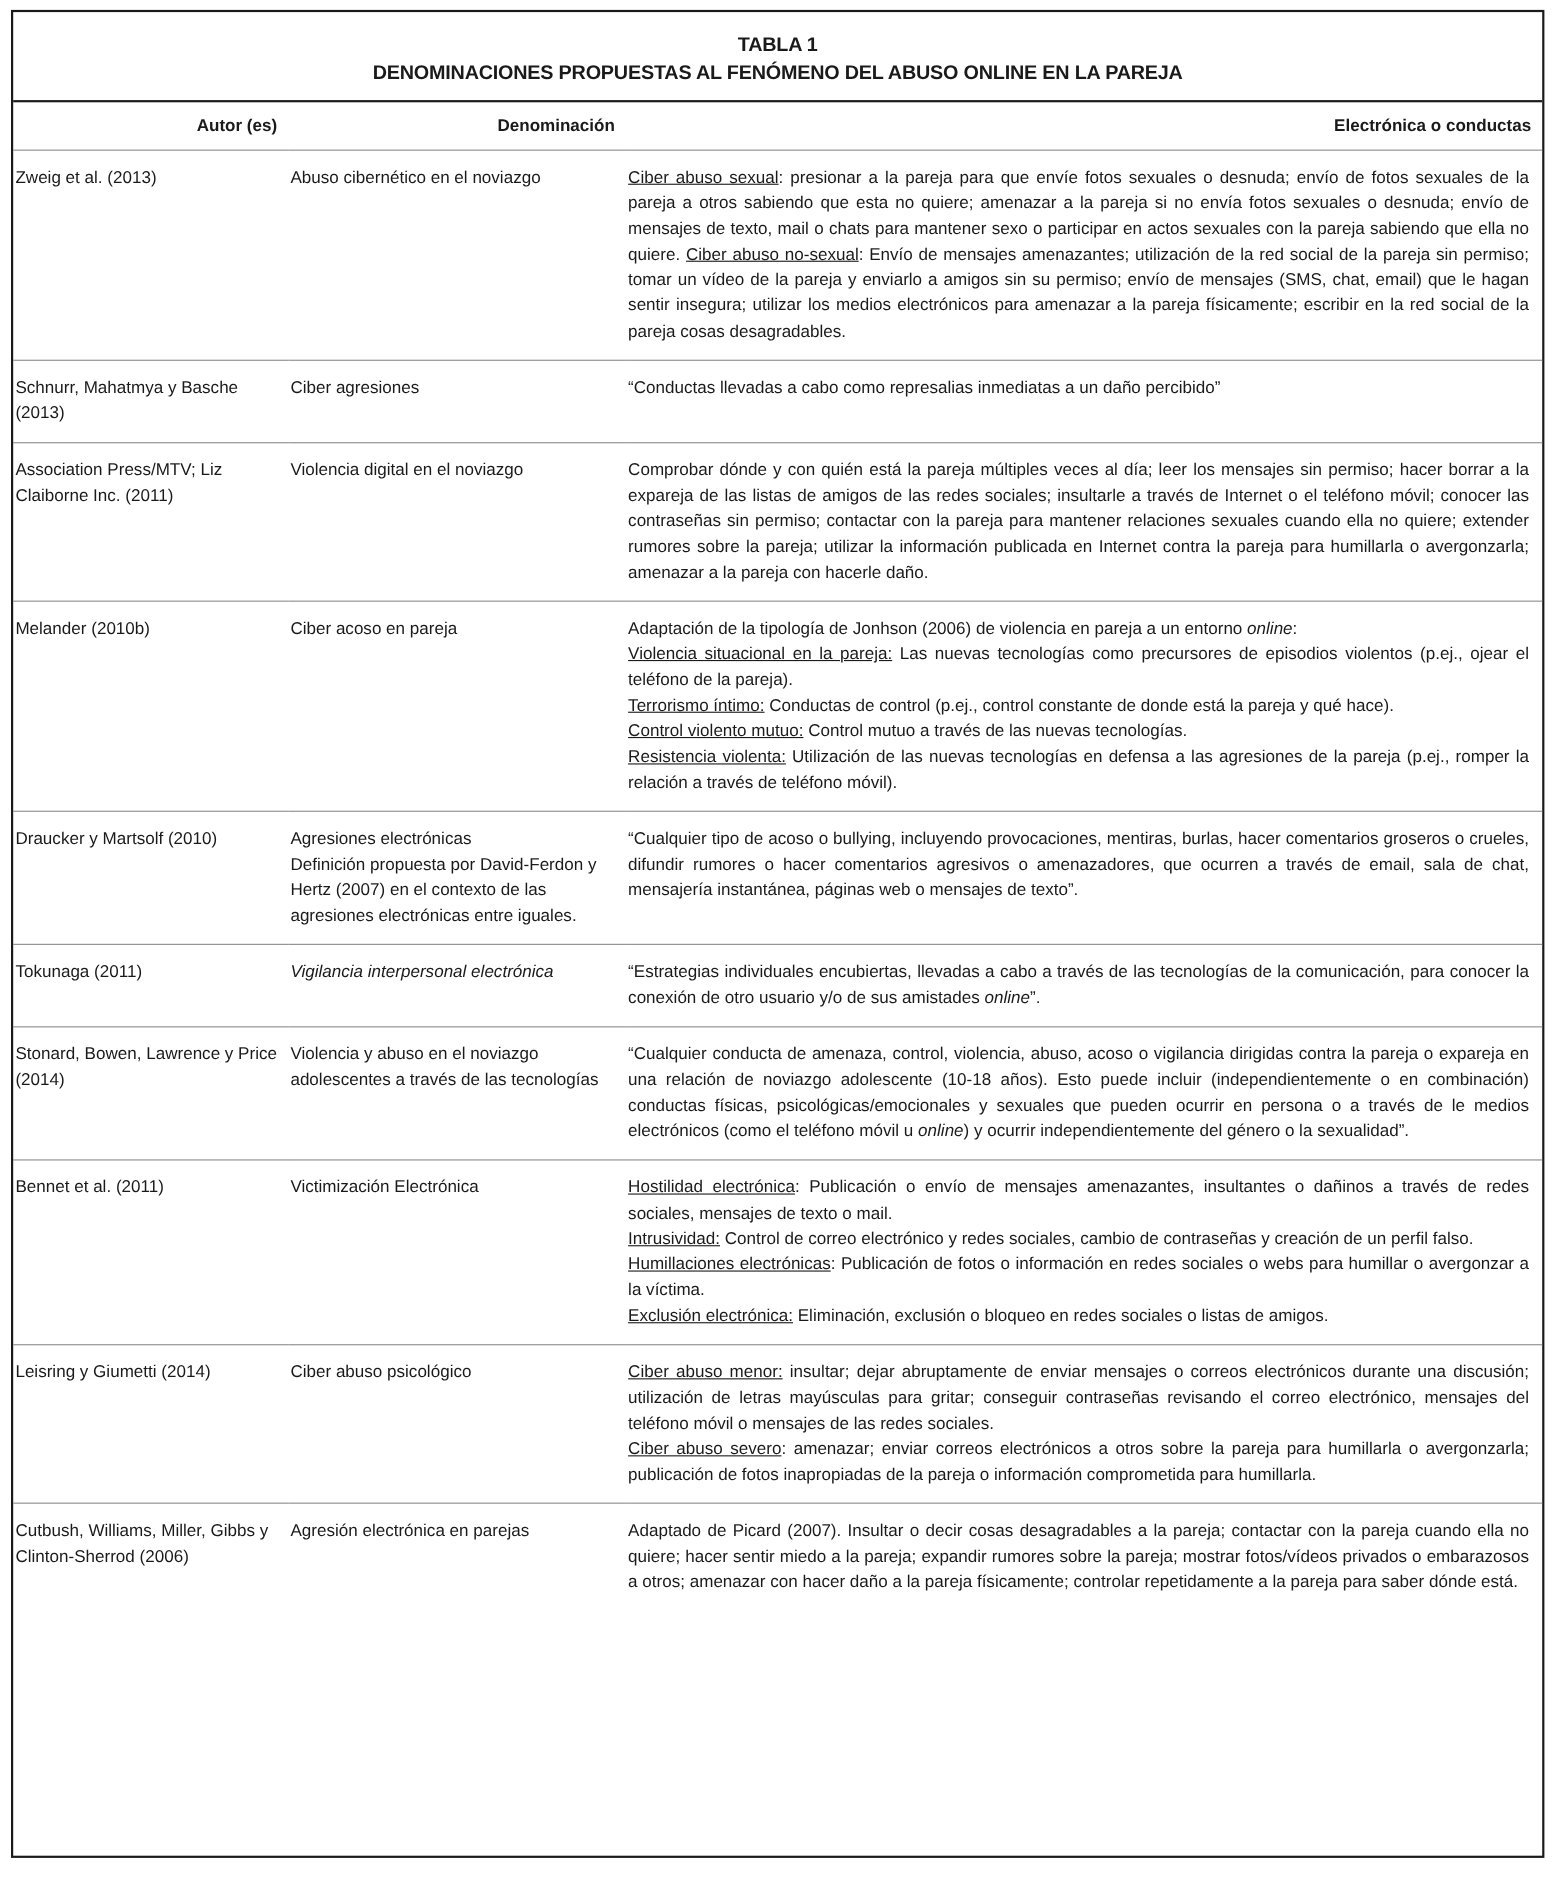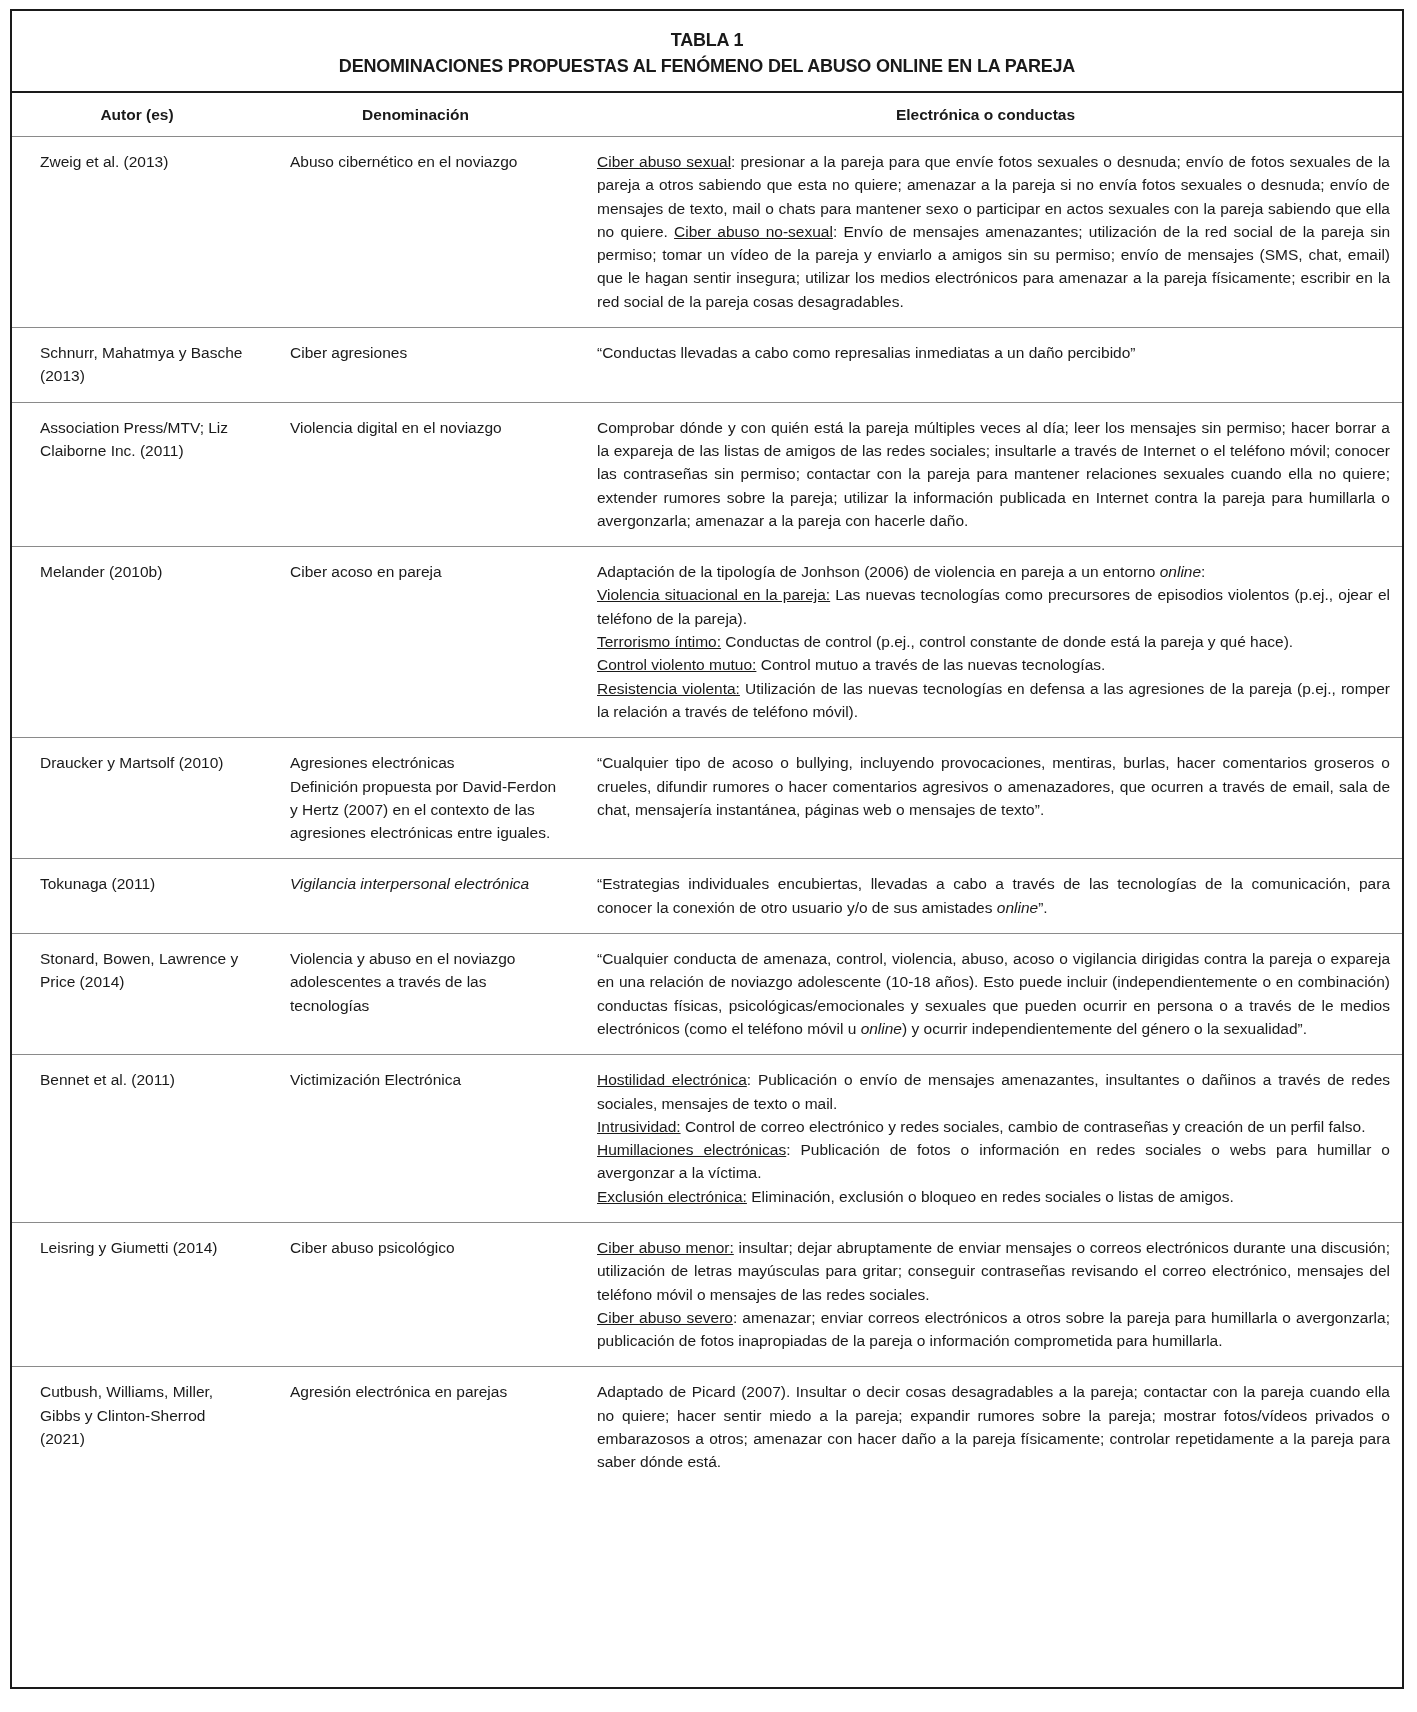--- a/index.html
+++ b/index.html
@@ -5,22 +5,22 @@
   html, body { margin: 0; padding: 0; background: #ffffff; }
   body { width: 1417px; height: 1712px; position: relative; overflow: hidden;
          font-family: "Liberation Sans", sans-serif; color: #1a1a1a; }
   .frame { position: absolute; left: 10px; top: 9px; width: 1394px; height: 1680px;
            border: 2.5px solid #1a1a1a; box-sizing: border-box; }
   .title-block { height: 82px; border-bottom: 2.5px solid #1a1a1a; text-align: center;
                  display: flex; flex-direction: column; justify-content: center; padding-top: 4px; box-sizing: border-box; }
   .title-line { font-weight: bold; font-size: 18px; letter-spacing: -0.2px; line-height: 26px; }
   table { width: 100%; border-collapse: collapse; table-layout: fixed; }
   col.c1 { width: 250px; } col.c2 { width: 307px; } col.c3 { width: auto; }
-  th { text-align: center; font-weight: bold; font-size: 15.5px; padding: 13px 10px 12px 10px; vertical-align: top; margin-left: 45px; }
-  td { font-size: 15.5px; line-height: 23.3px; padding: 13px 10px 14px 28px; vertical-align: top; }
+  th { text-align: right; font-weight: bold; font-size: 15.5px; padding: 13px 10px 12px 10px; vertical-align: top; margin-left: 45px; }
+  td { font-size: 15.5px; line-height: 23.3px; padding: 13px 10px 14px 2px; vertical-align: top; }
   tr + tr th, tr + tr td, thead tr th { }
   tbody tr td { border-top: 1.5px solid #8a8a8a; }
   td.def { text-align: justify; padding-right: 12px; }
   .u { text-decoration: underline; }
   .i { font-style: italic; }
 </style>
 </head>
 <body>
 
 <div class="frame">
@@ -82,19 +82,19 @@
           <td>Bennet et al. (2011)</td>
           <td style="white-space: pre-line;">Victimización Electrónica</td>
           <td class="def"><span class="u">Hostilidad electrónica</span><span>: Publicación o envío de mensajes amenazantes, insultantes o dañinos a través de redes sociales, mensajes de texto o mail.</span><br><span class="u">Intrusividad:</span><span> Control de correo electrónico y redes sociales, cambio de contraseñas y creación de un perfil falso.</span><br><span class="u">Humillaciones electrónicas</span><span>: Publicación de fotos o información en redes sociales o webs para humillar o avergonzar a la víctima.</span><br><span class="u">Exclusión electrónica:</span><span> Eliminación, exclusión o bloqueo en redes sociales o listas de amigos.</span></td>
         </tr>
         <tr>
           <td>Leisring y Giumetti (2014)</td>
           <td style="white-space: pre-line; margin-top: 40px;">Ciber abuso psicológico</td>
           <td class="def"><span class="u">Ciber abuso menor:</span><span> insultar; dejar abruptamente de enviar mensajes o correos electrónicos durante una discusión; utilización de letras mayúsculas para gritar; conseguir contraseñas revisando el correo electrónico, mensajes del teléfono móvil o mensajes de las redes sociales.</span><br><span class="u">Ciber abuso severo</span><span>: amenazar; enviar correos electrónicos a otros sobre la pareja para humillarla o avergonzarla; publicación de fotos inapropiadas de la pareja o información comprometida para humillarla.</span></td>
         </tr>
         <tr>
-          <td>Cutbush, Williams, Miller, Gibbs y Clinton-Sherrod (2021)</td>
+          <td>Cutbush, Williams, Miller, Gibbs y Clinton-Sherrod (2006)</td>
           <td style="white-space: pre-line;">Agresión electrónica en parejas</td>
           <td class="def"><span>Adaptado de Picard (2007). Insultar o decir cosas desagradables a la pareja; contactar con la pareja cuando ella no quiere; hacer sentir miedo a la pareja; expandir rumores sobre la pareja; mostrar fotos/vídeos privados o embarazosos a otros; amenazar con hacer daño a la pareja físicamente; controlar repetidamente a la pareja para saber dónde está.</span></td>
         </tr>
       </tbody>
   </table>
 </div>
 
 </body></html>

